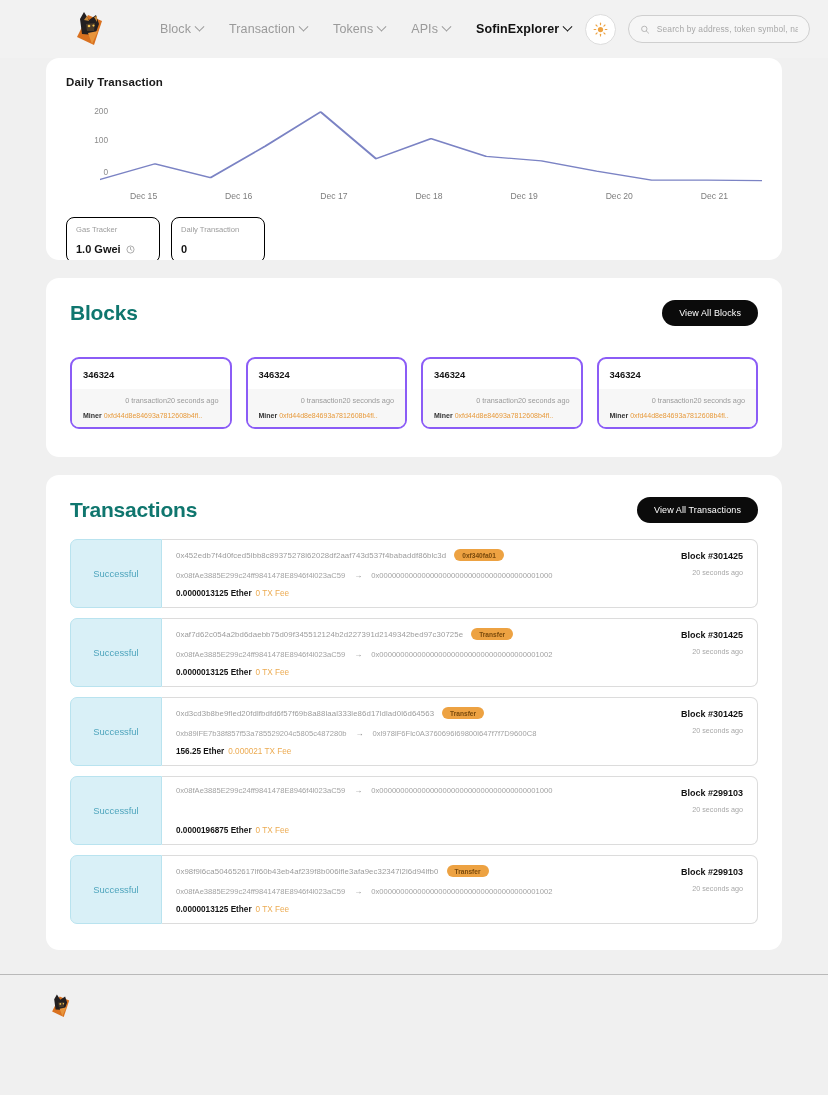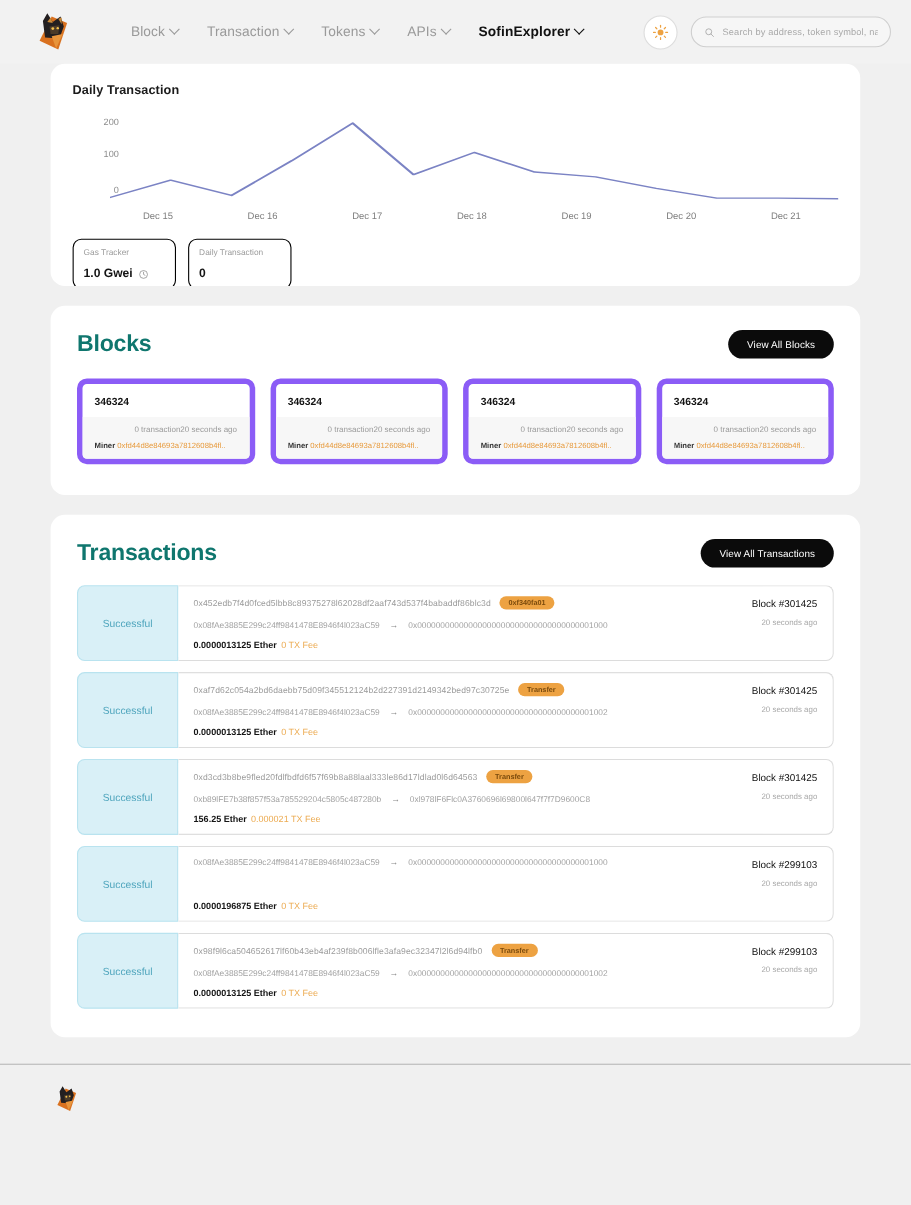--- a/index.html
+++ b/index.html
@@ -11,21 +11,21 @@
     overflow: hidden;
   }
   .page { width: 828px; height: 1095px; position: relative; background: #f0f0f0; }
 
   
   .header {
     height: 58px;
     background: #f2f2f2;
     display: flex;
     align-items: center;
-    padding: 0 18px 0 27px;
+    padding: 0 18px 0 68px;
     gap: 0;
   }
   .logo { width: 44px; height: 44px; flex: 0 0 44px; position: relative; }
   .nav {
     display: flex;
     align-items: center;
     gap: 26px;
     margin-left: 48px;
   }
   .nav-item {
@@ -103,22 +103,23 @@
   .pill {
     background: #0b0b0b; color: #fff; border: none; cursor: pointer;
     border-radius: 16px; height: 26px; padding: 0 17px;
     font-size: 9px; font-family: "Liberation Sans", sans-serif;
     letter-spacing: .1px;
   }
 
   
   .blocks-row { display: flex; gap: 14px; padding: 14px 24px 28px 24px; }
   .block-card {
-    flex: 1; border: 5px solid #8b5cf6; border-radius: 9px; overflow: hidden;
+    flex: 1; border: 2px solid #8b5cf6; border-radius: 9px; overflow: hidden;
     background: #fff;
+    margin-top: 13px;
   }
   .block-num { font-size: 9.4px; font-weight: bold; color: #141414; padding: 10px 11px 9px 11px; }
   .block-body { background: #f7f7f7; padding: 7px 11px 8px 11px; }
   .block-meta { display: flex; justify-content: flex-end; font-size: 7.3px; color: #9a9a9a; margin-bottom: 7px; }
   .block-miner { font-size: 7px; color: #6e6e6e; white-space: nowrap; overflow: hidden; }
   .block-miner b { font-weight: bold; color: #333; }
   .miner-addr { color: #e79a3c; }
 
   
   .tx-list { padding: 12px 24px 26px 24px; display: flex; flex-direction: column; gap: 10px; }
@@ -141,21 +142,21 @@
   .tx-hash { font-size: 7.8px; color: #9b9b9b; letter-spacing: .1px; }
   .tx-badge {
     background: #eda242; color: #7a4a0c; border-radius: 9px;
     font-size: 6.6px; font-weight: bold; padding: 2.5px 8px; white-space: nowrap;
   }
   .tx-line2 { display: flex; align-items: center; gap: 9px; font-size: 7.6px; color: #a2a2a2; }
   .arrow { color: #8a8a8a; font-size: 8px; }
   .tx-line3 { font-size: 8.2px; color: #141414; font-weight: bold; }
   .tx-fee { color: #ecab52; font-weight: normal; margin-left: 4px; }
   .tx-right { text-align: right; display: flex; flex-direction: column; gap: 7px; padding-top: 2px; }
-  .tx-block { font-size: 9px; font-weight: normal; color: #111; }
+  .tx-block { font-size: 9px; font-weight: bold; color: #111; }
   .tx-ago { font-size: 7.2px; color: #a8a8a8; }
 
   
   .footer-sep { border-top: 1px solid #b9b9b9; margin-top: 24px; }
   .footer { padding: 16px 0 0 46px; }
   .footer-logo { width: 30px; height: 30px; position: relative; }
 </style>
 </head>
 <body>
 

